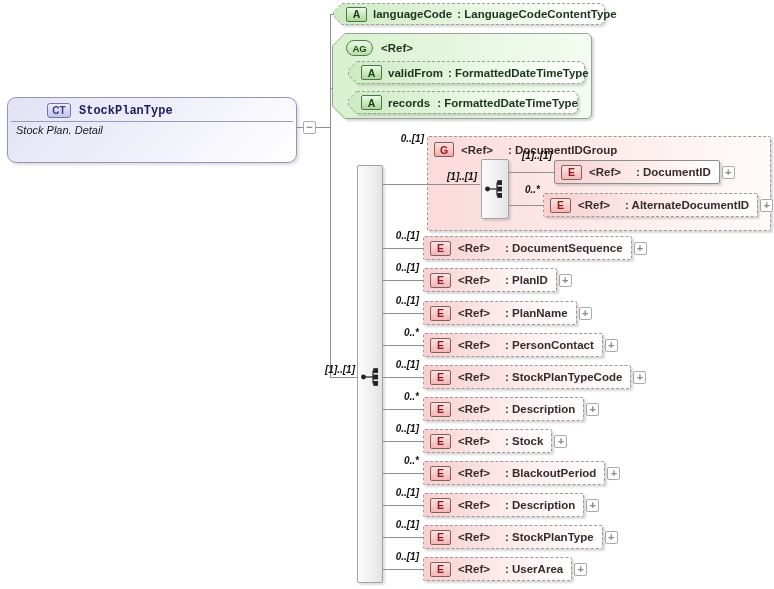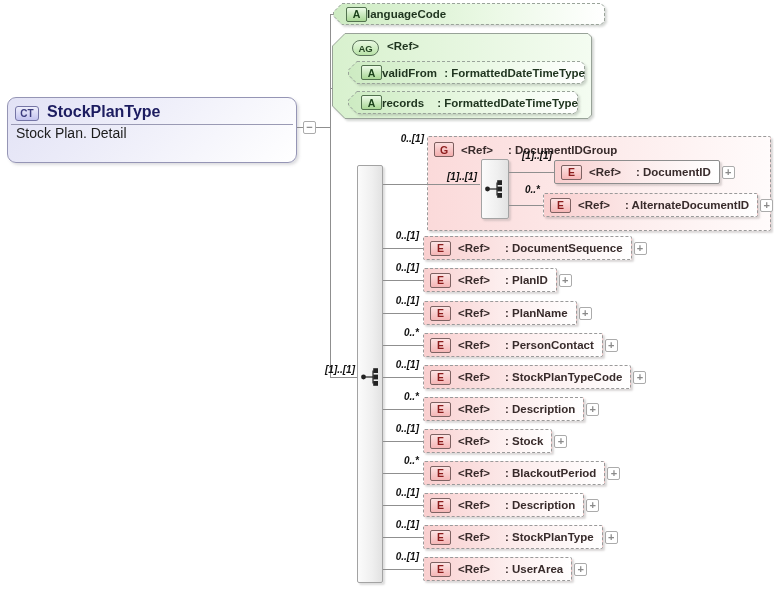--- a/index.html
+++ b/index.html
@@ -4,45 +4,45 @@
 <style>
   html,body{margin:0;padding:0;background:#fff;}
   .canvas{position:relative;width:774px;height:589px;background:#fff;overflow:hidden;
           font-family:"Liberation Sans",sans-serif;}
   .ln{position:absolute;background:#8f8f8f;}
   
   .ctbox{position:absolute;left:7px;top:97px;width:290px;height:66px;box-sizing:border-box;
          border:1px solid #9595b5;border-radius:9px;
          background:linear-gradient(135deg,#e2e2f5 0%,#ededf9 40%,#ffffff 100%);
          box-shadow:2px 2px 3px rgba(120,120,130,.25);}
-  .ct-title-row{display:flex;align-items:flex-end;gap:8px;padding:5px 8px 2px 7px;}
-  .ct-title{font-size:16px;font-weight:bold;color:#1c1c60;}
+  .ct-title-row{display:flex;align-items:center;gap:8px;padding:5px 8px 2px 7px;margin-left:32px;}
+  .ct-title{font-size:12px;font-weight:bold;color:#1c1c60;font-family:Liberation Mono, monospace;}
   .ct-div{height:1px;background:#9a9ab4;margin:1px 3px 2px 3px;}
-  .ct-desc{padding:1px 8px;font-size:14px;line-height:10.5px;color:#1c1c1c;}
+  .ct-desc{padding:1px 8px;font-style:italic;font-size:11px;line-height:10.5px;color:#1c1c1c;}
   
   .badge{display:flex;align-items:center;justify-content:center;box-sizing:border-box;
          font-weight:bold;flex:none;}
   .badge.ct{width:24px;height:15px;border:1px solid #7575a5;border-radius:3px;
             background:linear-gradient(180deg,#eeeefc,#c3c3ef);color:#3c3c7e;font-size:10px;}
   .badge.a{width:21px;height:15px;border:1px solid #52724f;border-radius:2px;
            background:linear-gradient(180deg,#edfbe8,#a9d896);color:#1b421b;font-size:10.5px;}
   .badge.ag{width:27px;height:16px;border:1px solid #5c735c;border-radius:8px;
             background:linear-gradient(180deg,#e8f9e1,#b9e3a8);color:#234523;font-size:9.5px;}
   .badge.g{width:20px;height:15px;border:1px solid #7d5f5f;border-radius:2px;
            background:linear-gradient(180deg,#fcdede,#f3aeae);color:#8b1c1c;font-size:10.5px;}
   .badge.e{width:21px;height:15px;border:1px solid #7d6262;border-radius:2px;
            background:linear-gradient(180deg,#fce3e3,#f5b6b6);color:#8b1c1c;font-size:10.5px;}
   
   .gshape{position:absolute;}
   .gshape svg{position:absolute;left:0;top:0;filter:drop-shadow(2px 2px 1px rgba(110,120,110,.3));}
   .gcontent{position:relative;display:flex;align-items:center;height:100%;padding-left:13px;
             font-size:11.5px;font-weight:bold;color:#1e331e;white-space:nowrap;}
-  .gname{margin-left:0;}
+  .gname{margin-left:6px;}
   .gtype{margin-left:5px;}
-  .agtitle{position:absolute;left:20px;top:7px;display:flex;align-items:flex-start;
+  .agtitle{position:absolute;left:14px;top:7px;display:flex;align-items:center;
            font-size:11.5px;font-weight:bold;color:#1e331e;white-space:nowrap;}
   .agref{margin-left:8px;width:48px;}
   
   .row{position:absolute;left:383px;height:24px;display:flex;align-items:center;}
   .row .hline{position:absolute;left:0;top:12px;width:40px;height:1px;background:#8f8f8f;}
   .card{position:absolute;font-style:italic;font-weight:bold;font-size:10px;color:#101010;
         text-align:right;white-space:nowrap;}
   .row .card{left:0;top:-6px;width:36px;}
   .ebox{position:relative;display:flex;align-items:center;height:24px;box-sizing:border-box;
         margin-left:40px;padding:0 8px 0 6px;border:1px dashed #9a9a9a;border-radius:2px;
@@ -103,20 +103,21 @@
           <stop offset="0" stop-color="#cdebc2"></stop>
             <stop offset=".55" stop-color="#e9f8e3"></stop>
             <stop offset="1" stop-color="#ffffff"></stop>
         </linearGradient>
       </defs>
       <path d="M9,0.5 L268,0.5 L271.5,4 L271.5,18 L268,21.5 L9,21.5 L0.5,13 L0.5,9 Z" fill="url(#gGreen)" stroke="#9aa49a" stroke-width="1" stroke-dasharray="3,2"></path>
     </svg>
     <div class="gcontent">
       <span class="badge a">A</span>
       <span class="gname">languageCode</span>
+      <span class="gtype">: LanguageCodeContentType</span>
     </div>
   </div>
 
   <div class="gshape" style="left:332px;top:33px;width:260px;height:86px">
     <svg width="260" height="86">
       <linearGradient id="gGreen2" x1="0" y1="0" x2="1" y2="0">
         <stop offset="0" stop-color="#d8f1ce"></stop>
           <stop offset="1" stop-color="#f4fcf1"></stop>
       </linearGradient>
       <path d="M13,0.5 L256,0.5 L259.5,4 L259.5,82 L256,85.5 L13,85.5 L0.5,73 L0.5,13 Z" fill="url(#gGreen2)" stroke="#98a298" stroke-width="1"></path>

